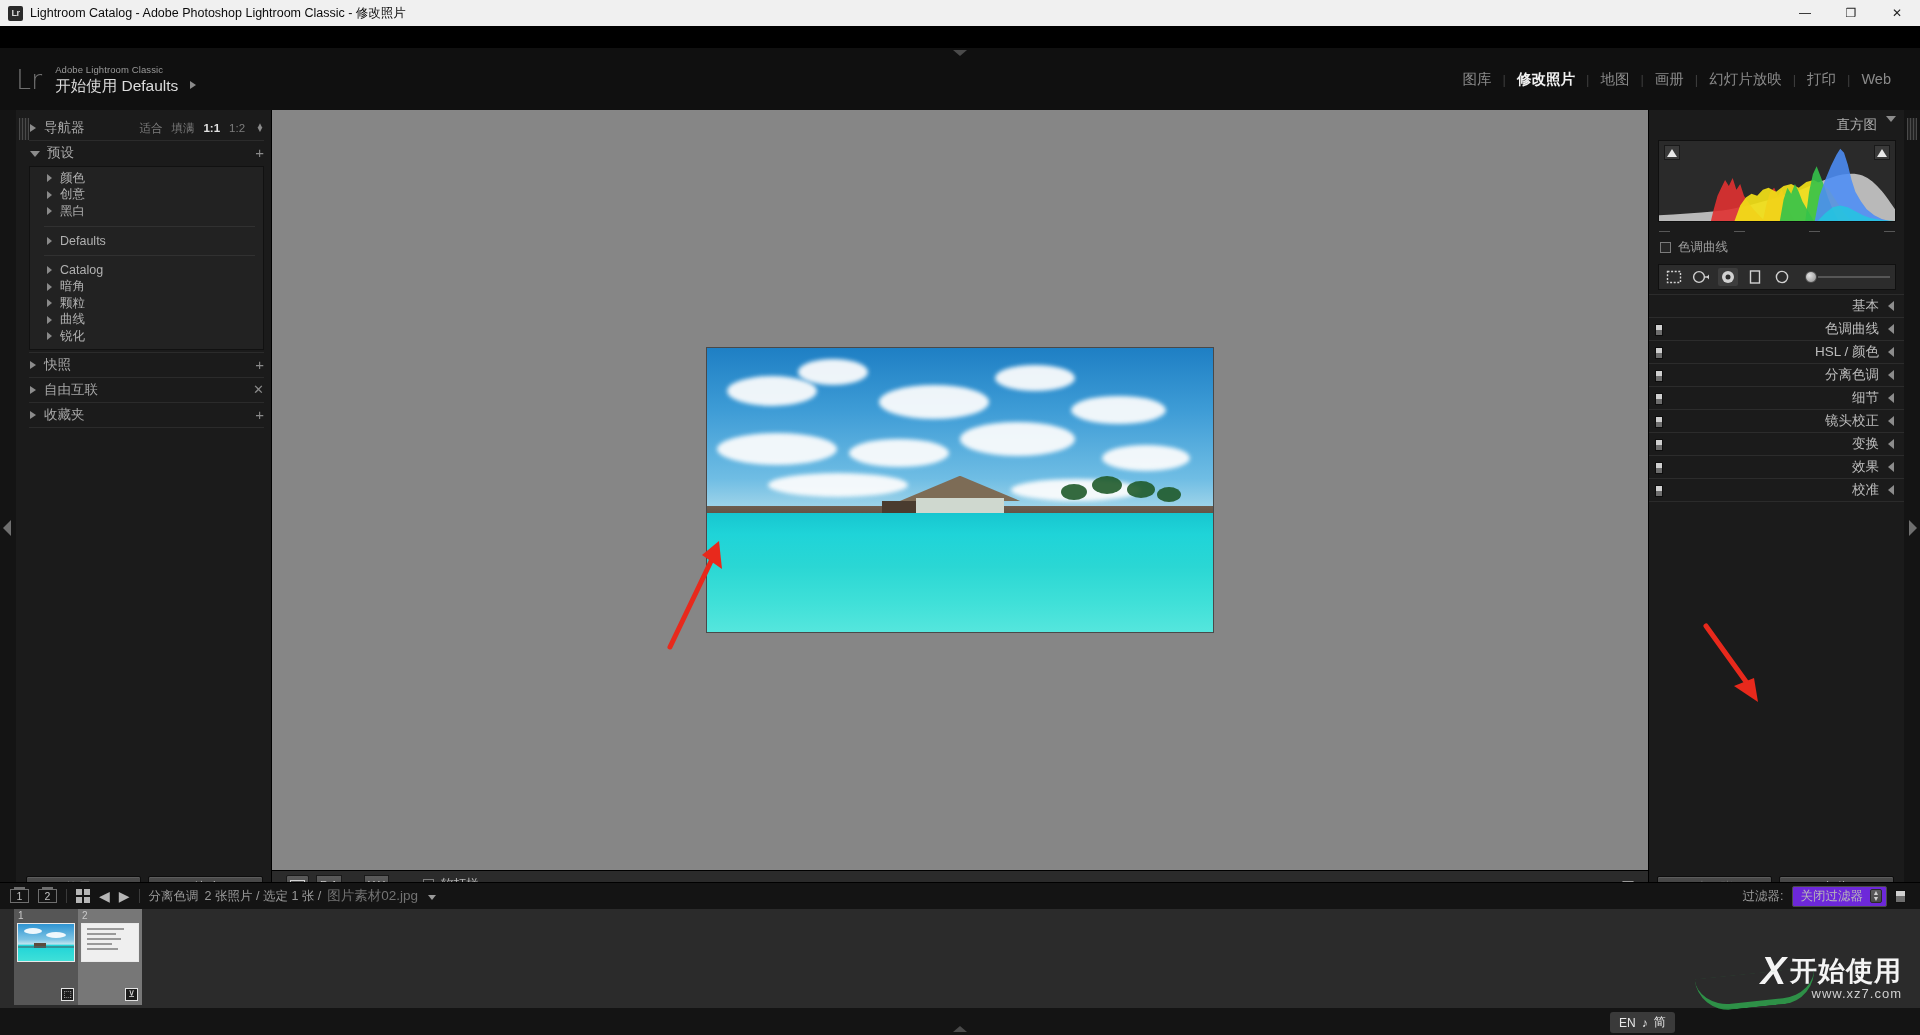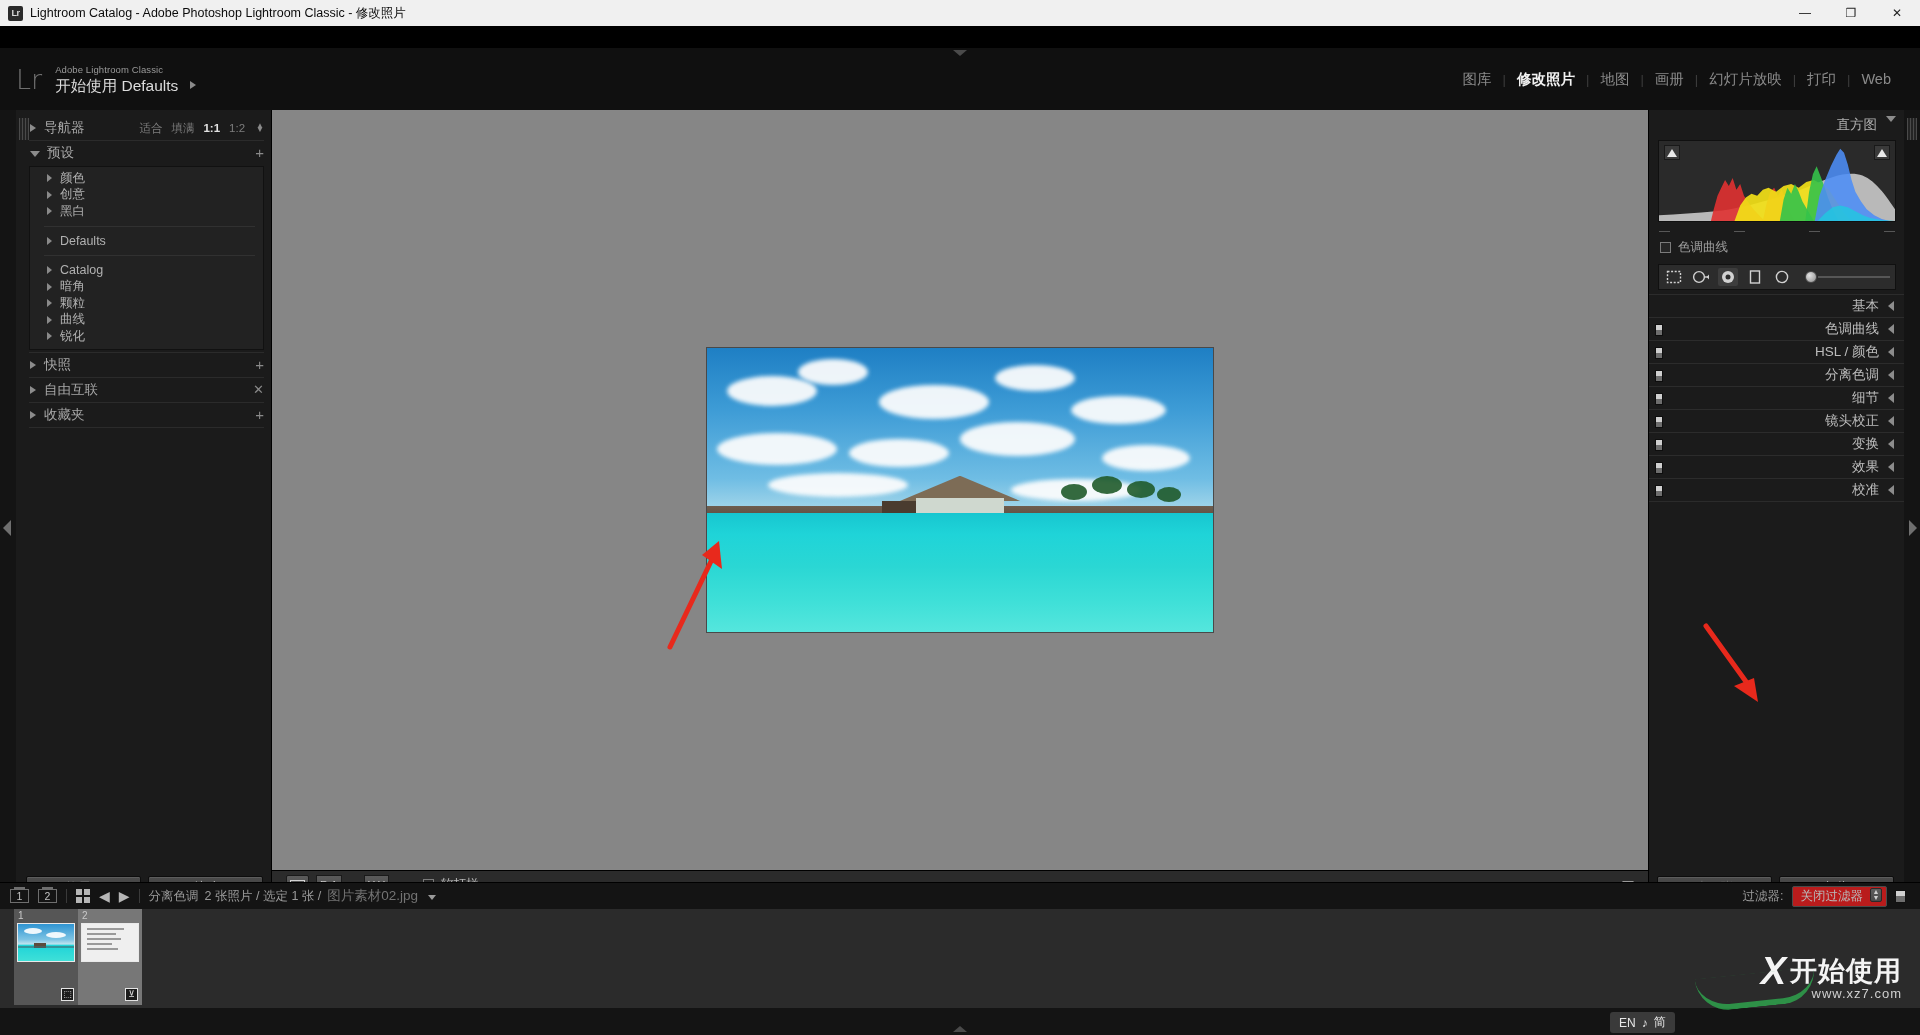--- a/index.html
+++ b/index.html
@@ -363,22 +363,22 @@
   .fs-arrow { color: #b6b6b6; font-size: 14px; line-height: 14px; }
   .fs-info { display: flex; align-items: baseline; gap: 6px; color: #9a9a9a; }
   .fs-info .strong { color: #737373; font-size: 13.5px; }
   .fs-caret {
     width: 0; height: 0; margin-left: 4px;
     border-left: 4px solid transparent; border-right: 4px solid transparent;
     border-top: 5px solid #9a9a9a;
   }
   .fs-filter { margin-left: auto; display: flex; align-items: center; gap: 8px; padding-right: 14px; color: #9a9a9a; }
   .fs-select {
-    display: flex; align-items: flex-start; gap: 7px;
-    background: #b91c1c; border: 1px solid #4a4a4a; border-radius: 2px;
+    display: flex; align-items: center; gap: 7px;
+    background: #6d28d9; border: 1px solid #4a4a4a; border-radius: 2px;
     padding: 1px 4px 1px 8px; color: #b9b9b9; font-size: 12.5px;
   }
   .sel-stepper {
     width: 12px; height: 14px; background: linear-gradient(#5d5d5d,#4a4a4a);
     border: 1px solid #2a2a2a; border-radius: 2px;
     display: flex; flex-direction: column; align-items: center; justify-content: center;
     color: #d0d0d0; font-size: 7px; line-height: 6px;
   }
   .filter-swatch { width: 11px; height: 13px; background: linear-gradient(#d0d0d0 0 50%,#6e6e6e 50%); border: 1px solid #111; }
 

